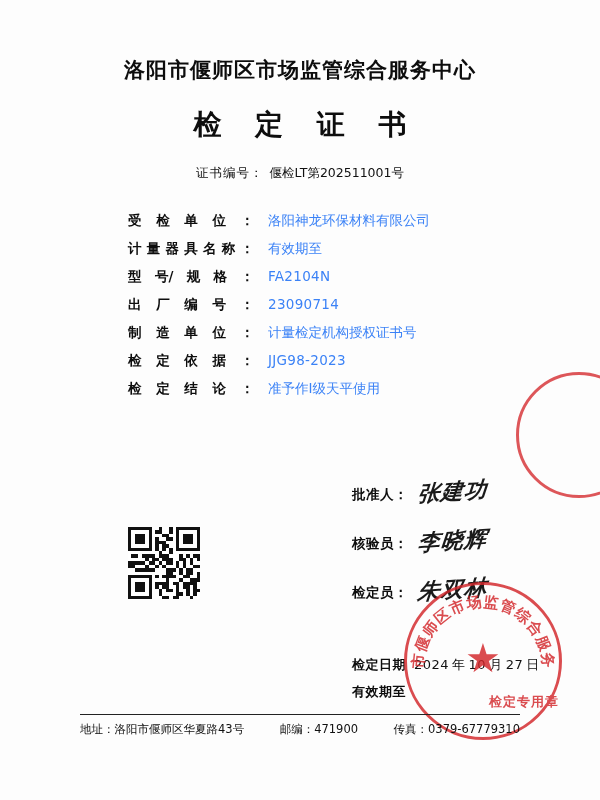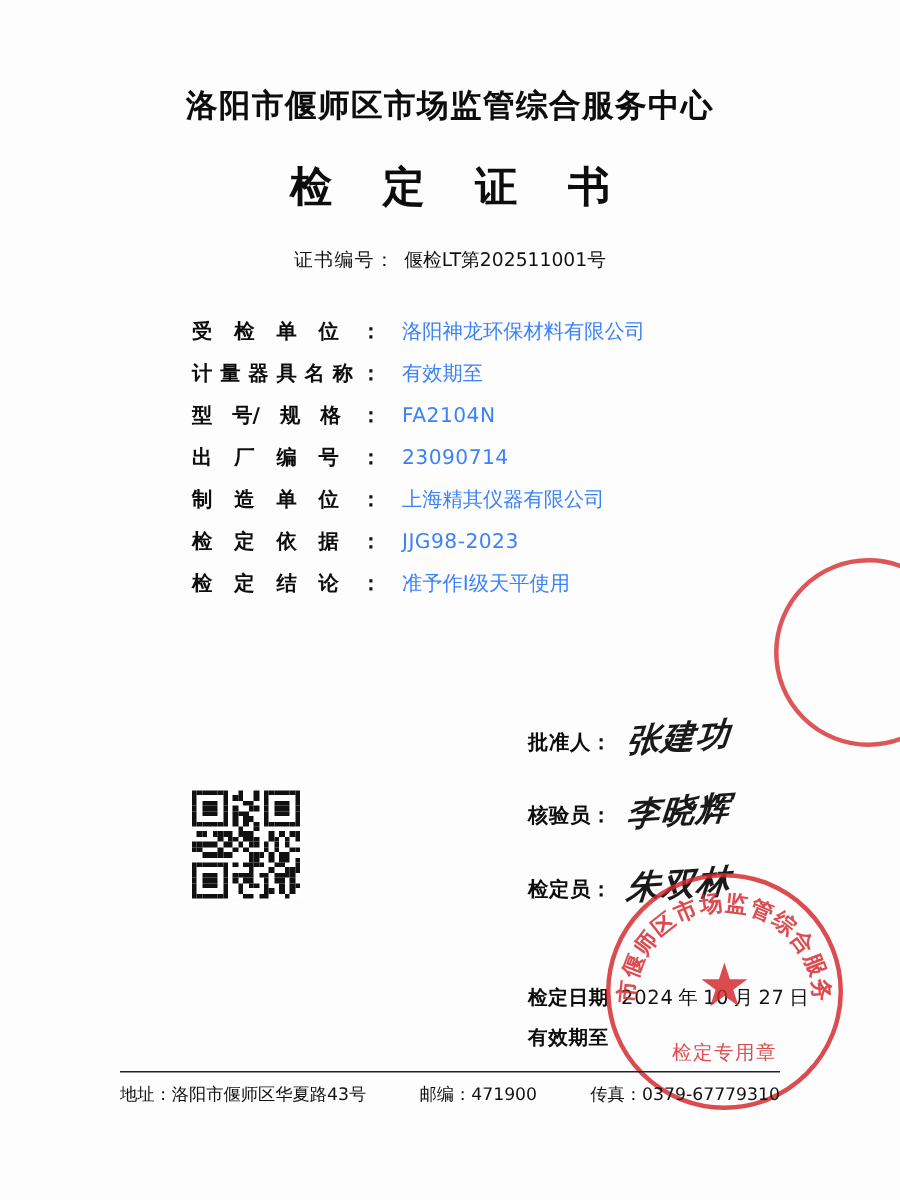--- a/index.html
+++ b/index.html
@@ -205,24 +205,24 @@
     font-size: 15px;
     font-weight: 700;
     letter-spacing: 1px;
     font-family: "DejaVu Sans", "Liberation Sans", sans-serif;
   }
   .stamp-main .bottomtext {
     position: absolute;
     left: 0;
     bottom: 26px;
     width: 100%;
-    text-align: center;
+    text-align: right;
     color: #d3262a;
     font-size: 13px;
-    font-weight: 400;
+    font-weight: 700;
     letter-spacing: 1px;
   }
   .stamp-edge {
     position: absolute;
     right: -42px;
     top: 372px;
     width: 120px;
     height: 120px;
     border: 3px solid #d3262a;
     border-radius: 50%;
@@ -334,21 +334,21 @@
     </div>
 
     <div class="field-row">
       <div class="field-label">
         <span>制</span>
         <span>造</span>
         <span>单</span>
         <span>位</span>
         <span>：</span>
       </div>
-      <div class="field-value">上海精其仪器有限公司</div>
+      <div class="field-value">计量检定机构授权证书号</div>
     </div>
 
     <div class="field-row">
       <div class="field-label">
         <span>检</span>
         <span>定</span>
         <span>依</span>
         <span>据</span>
         <span>：</span>
       </div>

